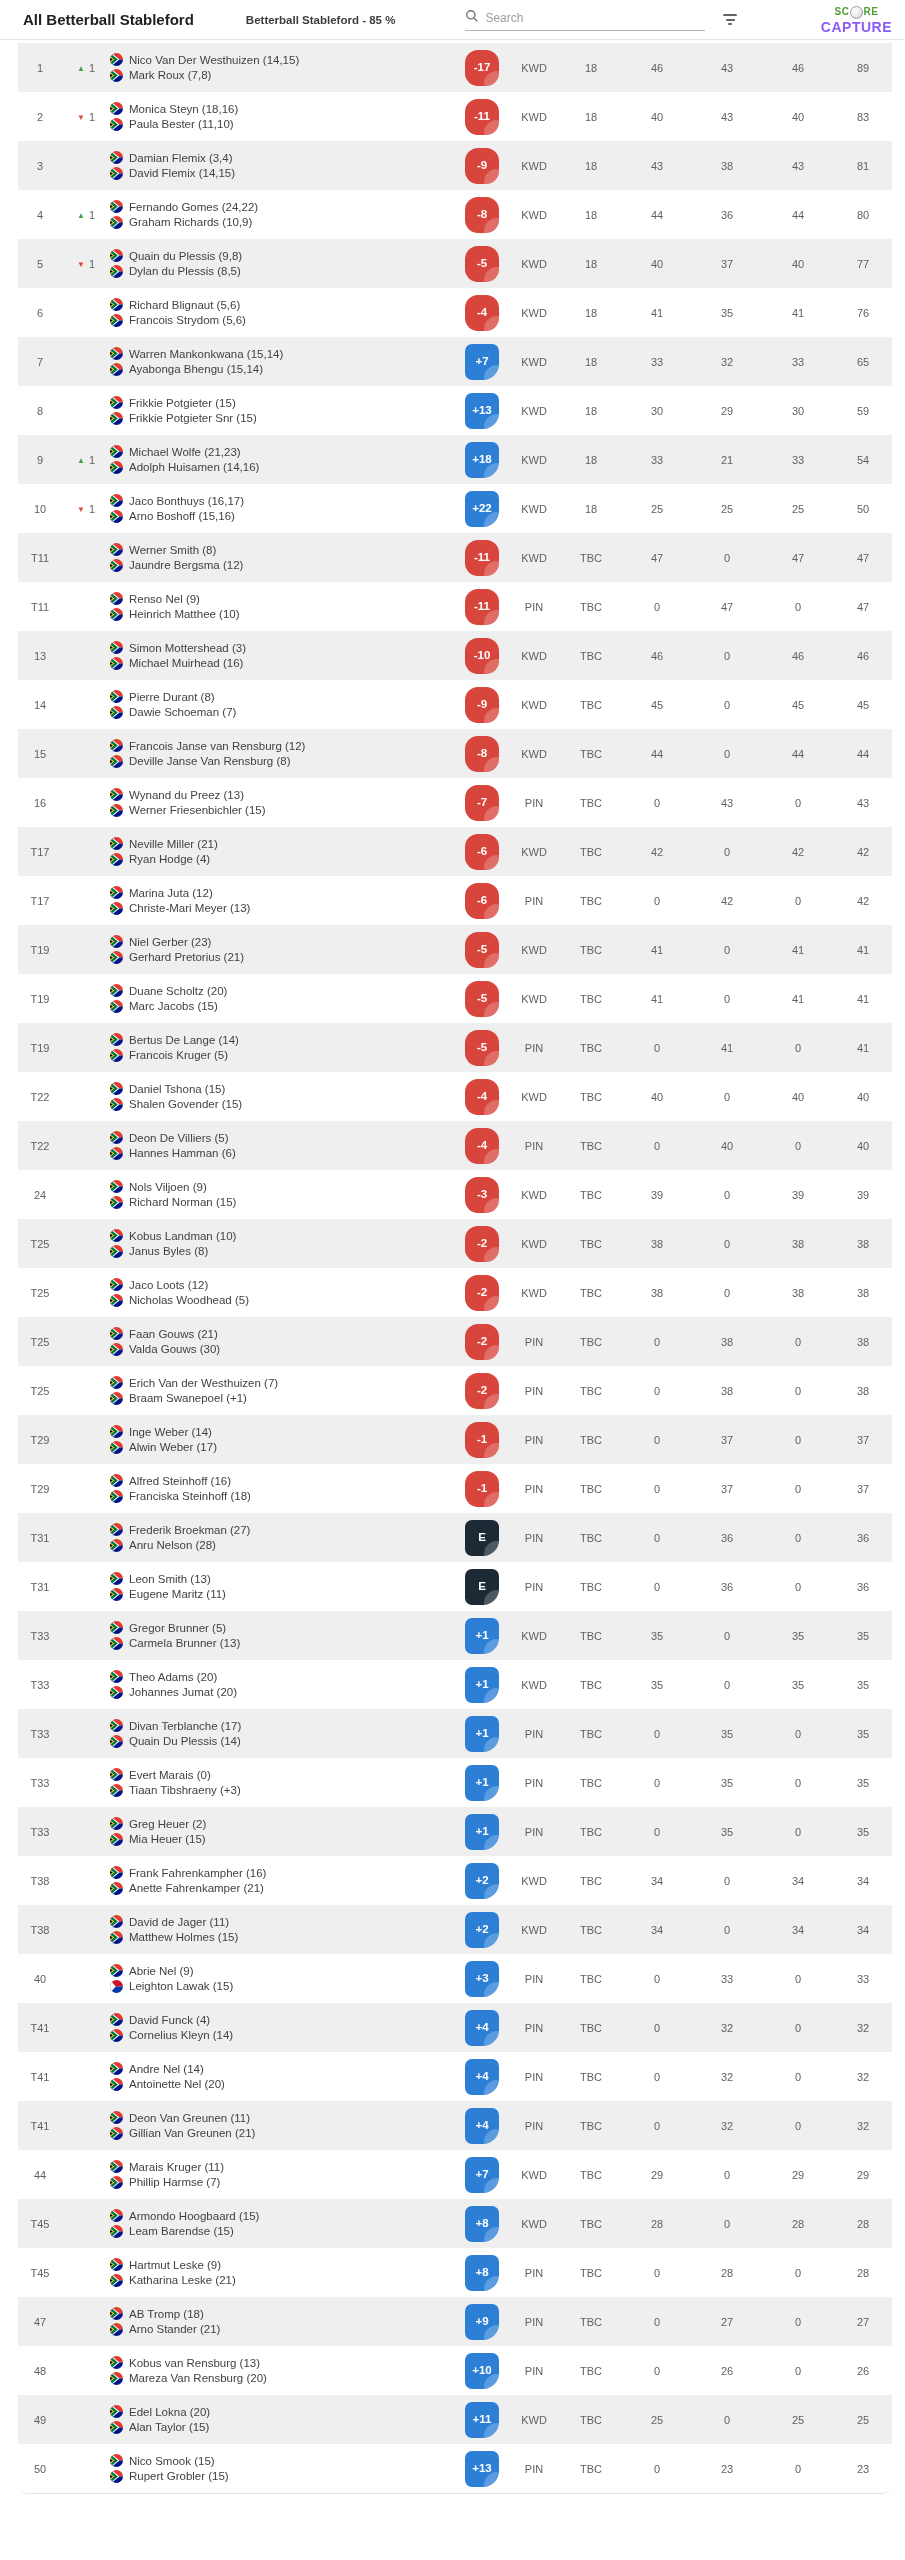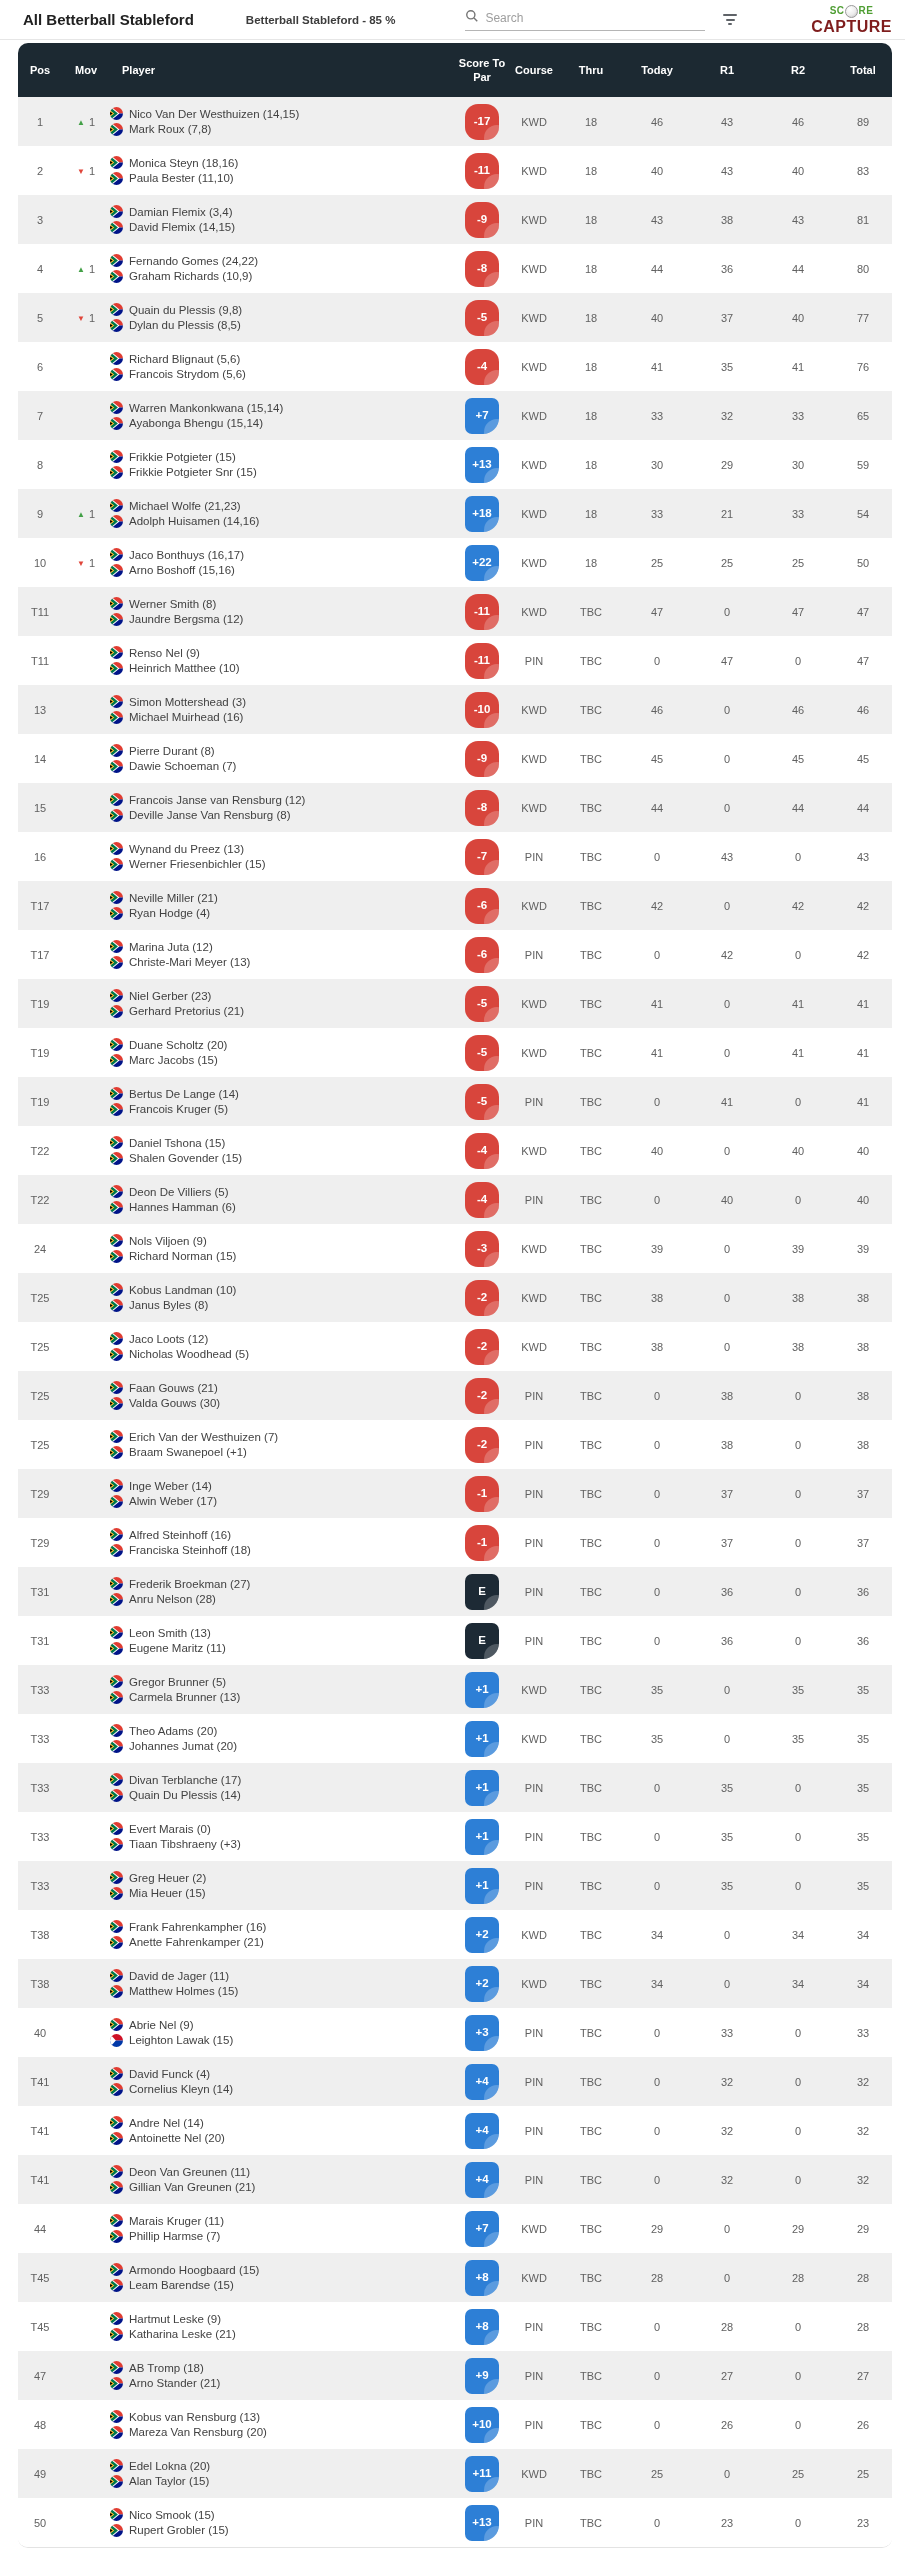--- a/index.html
+++ b/index.html
@@ -34,21 +34,21 @@
   .filter-btn i:nth-child(1) { width: 14px; margin-top: 0; }
   .filter-btn i:nth-child(2) { width: 9px; }
   .filter-btn i:nth-child(3) { width: 4px; }
   .logo { margin-left: auto; margin-right: 8px; text-align: center; line-height: 1; user-select: none; }
   .logo-top { font-size: 10px; font-weight: bold; letter-spacing: .5px; color: #4f9e33; display: flex; align-items: center; justify-content: center; }
   .ball {
     display: inline-block; width: 13px; height: 13px; border-radius: 50%;
     background: radial-gradient(circle at 35% 30%, #ffffff 0%, #ececec 55%, #b9b9b9 100%);
     border: 1px solid #9a9a9a; margin: 0 .5px;
   }
-  .logo-bottom { font-size: 16px; font-weight: bold; letter-spacing: .5px; color: #7f1d1d; margin-top: 1px; }
+  .logo-bottom { font-size: 14px; font-weight: bold; letter-spacing: .5px; color: #8b5cf6; margin-top: 1px; }
 
   
   .table-wrap { margin: 3px 13px 6px 18px; border-radius: 10px; }
   .thead {
     display: flex; align-items: center;
     background: #1c2932; color: #fff;
     min-height: 54px; border-radius: 10px 10px 0 0;
     font-size: 11px; font-weight: bold;
   }
   .tbody { border-radius: 0 0 10px 10px; overflow: hidden; border-bottom: 1px solid #e3e3e3; }
@@ -122,32 +122,20 @@
     <div class="logo-top">
         <span>SC</span>
         <span class="ball"></span>
         <span>RE</span>
       </div>
     <div class="logo-bottom">CAPTURE</div>
   </div>
 </div>
 
 <div class="table-wrap">
-  <div class="thead">
-    <div class="cell c-pos">Pos</div>
-    <div class="cell c-mov">Mov</div>
-    <div class="cell c-player">Player</div>
-    <div class="cell c-score">Score To Par</div>
-    <div class="cell c-course">Course</div>
-    <div class="cell c-thru">Thru</div>
-    <div class="cell c-today">Today</div>
-    <div class="cell c-r1">R1</div>
-    <div class="cell c-r2">R2</div>
-    <div class="cell c-total">Total</div>
-  </div>
   <div class="tbody">
       <div class="row">
         <div class="cell c-pos">1</div>
         <div class="cell c-mov"><span class="mov-arrow mov-up">▲</span><span class="mov-n">1</span></div>
         <div class="cell c-player">
           <div class="player-line">
             <span class="flag">
               <svg width="13" height="13" viewBox="0 0 20 20">
                 <defs>
                   <clipPath id="cfza">

